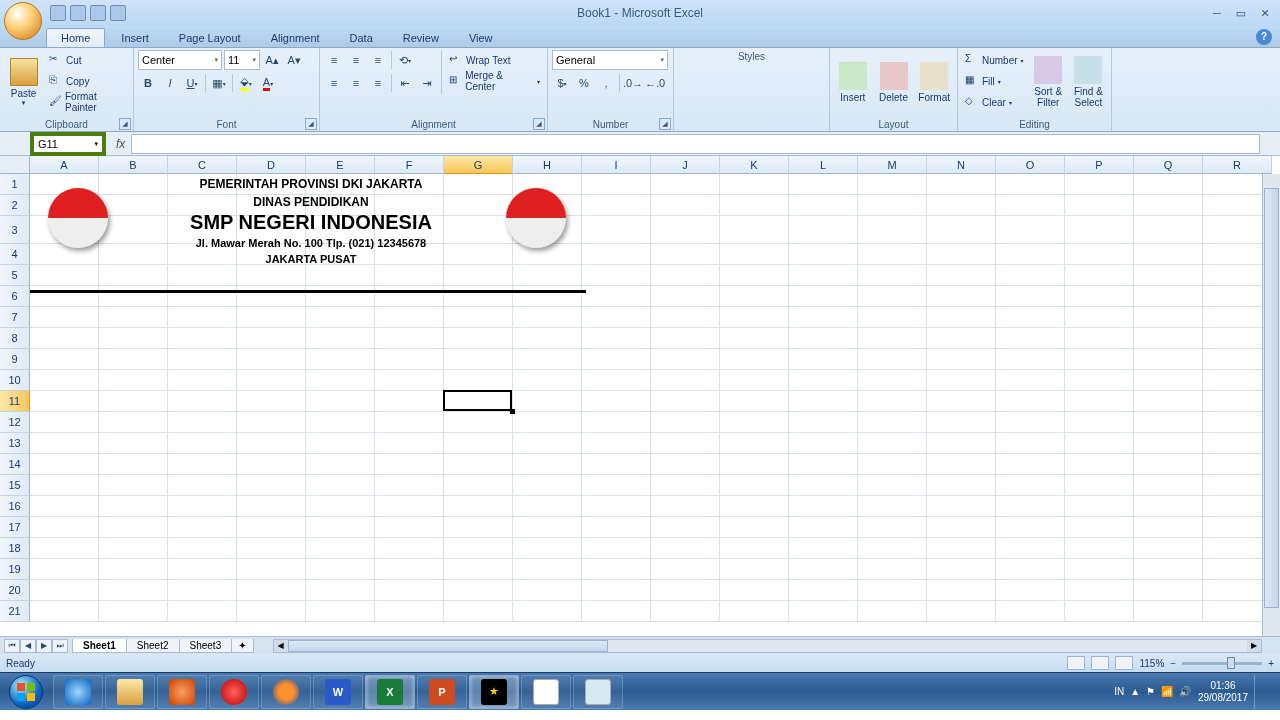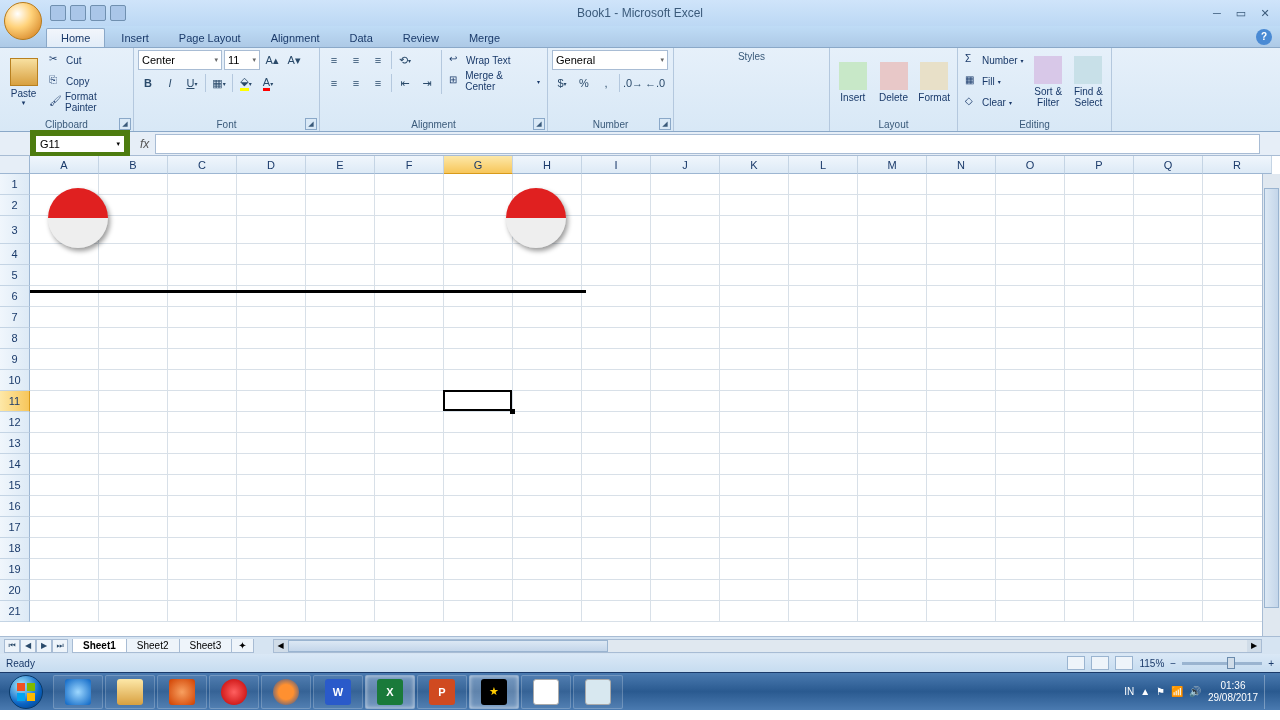--- a/index.html
+++ b/index.html
@@ -32,21 +32,21 @@
 .small-btn { display:flex; align-items:center; gap:3px; padding:1px 3px; font-size:10px; color:#1a3a6a; cursor:pointer; height:20px;}
 .small-btn .ico { width:14px; height:14px;}
 .row { display:flex; gap:2px; align-items:center;}
 .combo { height:20px; border:1px solid #a8bcd4; background:#fff; display:flex; align-items:center; padding:0 3px; font-size:11px;}
 .combo .dd { margin-left:auto; font-size:7px; color:#666;}
 .iconbtn { width:20px; height:20px; border:1px solid transparent; display:flex; align-items:center; justify-content:center; cursor:pointer; font-size:11px; color:#2a4a6a;}
 .sep { width:1px; height:18px; background:#b4c8de; margin:0 1px;}
 
 
 .namebar { height:24px; border-bottom:1px solid #a8bcd4; display:flex; align-items:center; background:#e6eef7;}
-.namebox { width:100px; height:20px; border:6px solid #4d7c0f; background:#fff; margin:0 4px 0 30px; display:flex; align-items:center; padding:8px 4px; font-size:11px;}
+.namebox { width:76px; height:20px; border:4px solid #4d7c0f; background:#fff; margin:0 4px 0 30px; display:flex; align-items:center; padding:8px 4px; font-size:11px;}
 .namebox .dd { margin-left:auto; font-size:7px;}
 .fx { padding:0 6px; color:#555; font-style:italic; font-size:12px;}
 .formula-input { flex:1; height:20px; border:1px solid #a8bcd4; background:#fff; margin-right:20px;}
 .corner { width:30px; height:18px; background:#e6eef7; border-right:1px solid #9db6d2; border-bottom:1px solid #9db6d2;}
 .col-headers { display:flex; height:18px;}
 .col-h { background:linear-gradient(#f0f6fc,#ddeaf6); border-right:1px solid #c4d4e4; border-bottom:1px solid #9db6d2; display:flex; align-items:center; justify-content:center; font-size:11px; color:#1a3a6a; cursor:pointer;}
 .row-h { width:30px; background:linear-gradient(90deg,#f0f6fc,#ddeaf6); border-right:1px solid #9db6d2; border-bottom:1px solid #c4d4e4; display:flex; align-items:center; justify-content:center; font-size:11px; color:#1a3a6a; cursor:pointer;}
 .cells { position:relative;}
 .cell-row { display:flex;}
 .cell { border-right:1px solid #d8e0e8; border-bottom:1px solid #d8e0e8; background:#fff;}
@@ -78,21 +78,21 @@
 .zoom-slider { width:80px; height:3px; background:#9ab4d0; position:relative;}
 .zoom-slider .th { position:absolute; width:8px; height:12px; background:#d0dce8; border:1px solid #6a8aac; top:-5px; left:45px;}
 
 
 .taskbar { height:38px; background:linear-gradient(#4a7ab0,#2a5a90 50%,#4a7ab0); display:flex; align-items:center; border-top:1px solid #1a3a6a;}
 .start { width:52px; height:38px; display:flex; align-items:center; justify-content:center;}
 .start-orb { width:34px; height:34px; border-radius:50%; background:radial-gradient(circle at 35% 30%,#aef,#0a64c4 60%,#043a7a); border:1px solid #0a3a6a; display:flex; align-items:center; justify-content:center;}
 .task-item { width:50px; height:34px; margin:0 1px; border:1px solid rgba(255,255,255,.2); border-radius:2px; background:rgba(255,255,255,.06); display:flex; align-items:center; justify-content:center; cursor:pointer;}
 .task-item.active { background:rgba(255,255,255,.25); box-shadow:inset 0 0 4px rgba(255,255,255,.6);}
 .task-item .app-ico { width:26px; height:26px; border-radius:3px;}
-.tray { margin-left:auto; display:flex; align-items:center; color:#fff; font-size:10px; gap:6px; padding-right:8px;}
+.tray { margin-left:auto; display:flex; align-items:center; color:#fff; font-size:10px; gap:6px; padding-right:18px;}
 .clock { text-align:center; line-height:1.2; font-size:10px;}
 </style>
 </head>
 <body>
 
 <div class="titlebar">
   <div class="office-btn"></div>
   <div class="qat">
     <span></span>
     <span></span>
@@ -107,21 +107,21 @@
   </div>
 </div>
 
 <div class="tabs">
   <div class="tab active">Home</div>
   <div class="tab">Insert</div>
   <div class="tab">Page Layout</div>
   <div class="tab">Alignment</div>
   <div class="tab">Data</div>
   <div class="tab">Review</div>
-  <div class="tab">Merge</div>
+  <div class="tab">View</div>
   <div class="help-btn">?</div>
 </div>
 
 <div class="ribbon">
 
   <div class="group" style="width:134px">
     <div class="group-body">
       <div class="rbtn-large">
         <div class="ico" style="background:linear-gradient(#f8e0a0,#d8a040);border:1px solid #b88020"></div>
         <span>Paste</span>
@@ -349,20 +349,27 @@
         <div class="row-h" style="height: 21px;">15</div>
         <div class="row-h" style="height: 21px;">16</div>
         <div class="row-h" style="height: 21px;">17</div>
         <div class="row-h" style="height: 21px;">18</div>
         <div class="row-h" style="height: 21px;">19</div>
         <div class="row-h" style="height: 21px;">20</div>
         <div class="row-h" style="height: 21px;">21</div>
       </div>
     <div class="cells" id="cells" style="position:relative">
 
+      <div class="sheet-overlay" style="left:3px;top:0;width:556px">
+        <div style="text-align:center;font-weight:bold;font-size:12px;padding-top:3px">PEMERINTAH PROVINSI DKI JAKARTA</div>
+        <div style="text-align:center;font-weight:bold;font-size:12px;margin-top:4px">DINAS PENDIDIKAN</div>
+        <div style="text-align:center;font-weight:bold;font-size:20px;margin-top:2px">SMP NEGERI INDONESIA</div>
+        <div style="text-align:center;font-weight:bold;font-size:11px;margin-top:3px">Jl. Mawar Merah No. 100 Tlp. (021) 12345678</div>
+        <div style="text-align:center;font-weight:bold;font-size:11px;margin-top:4px">JAKARTA PUSAT</div>
+      </div>
       <div class="sheet-overlay" style="left:0;top:116px;width:556px;border-top:1px solid #000;border-bottom:2px solid #000;height:3px"></div>
       <div class="flag-ball sheet-overlay" style="left:18px;top:14px">
           <div class="top"></div>
           <div class="bot"></div>
         </div>
       <div class="flag-ball sheet-overlay" style="left:476px;top:14px">
           <div class="top"></div>
           <div class="bot"></div>
         </div>
     <div class="cell-row">

